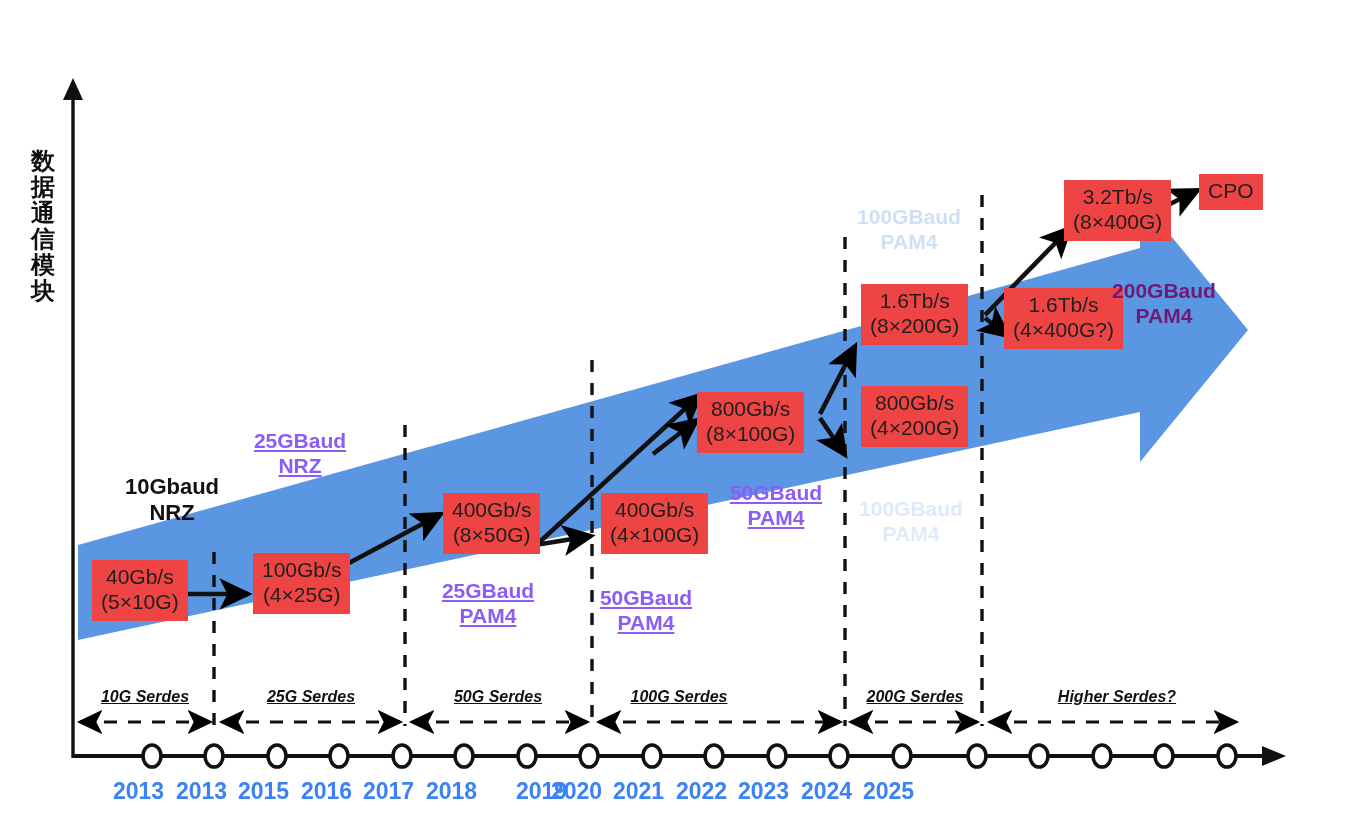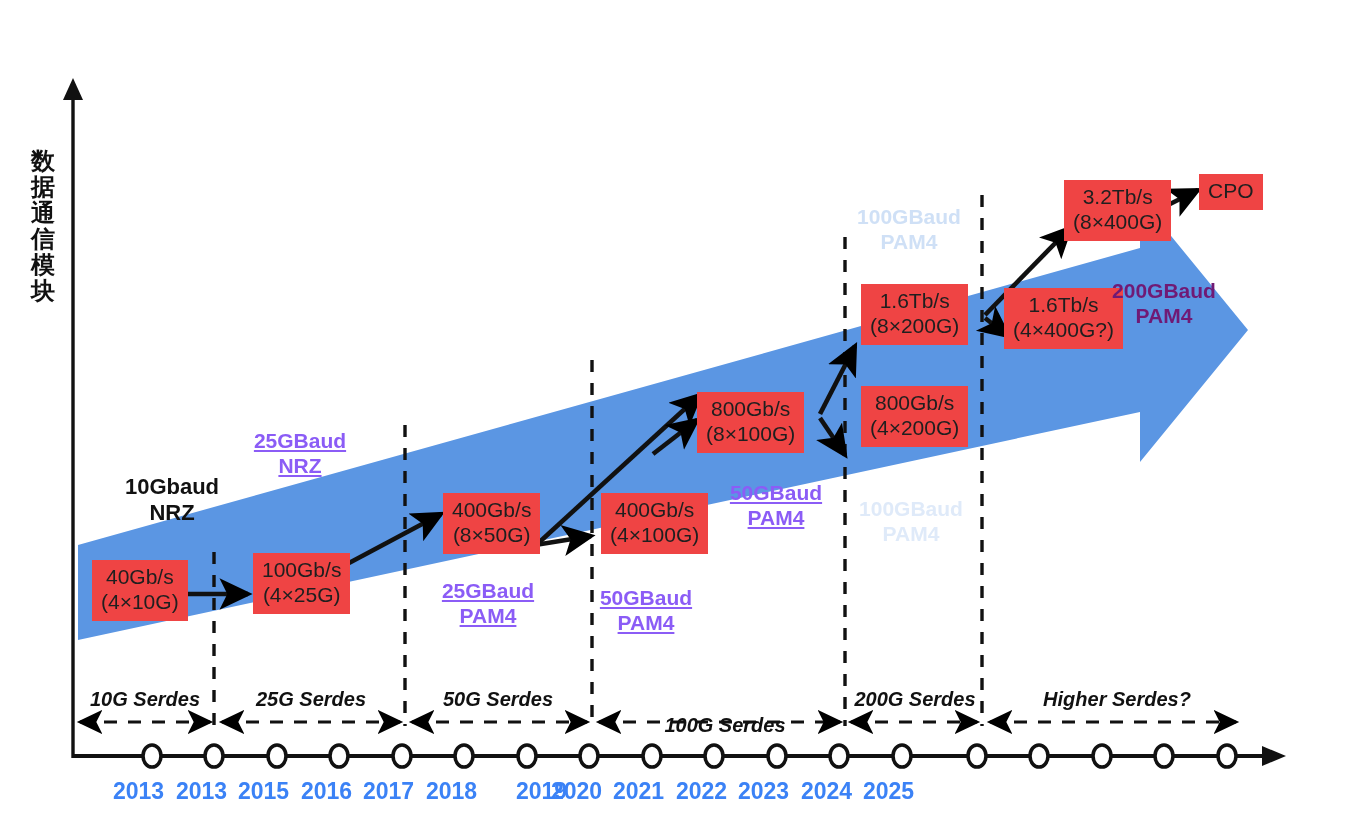--- a/index.html
+++ b/index.html
@@ -32,22 +32,22 @@
     position:absolute;font-size:21px;font-weight:bold;line-height:1.2;
     text-align:center;white-space:nowrap;
   }
   .baud.blue{color:#8b5cf6;text-decoration:underline;}
   .baud.pale{color:#cfe0f6;}
   .baud.palest{color:#dfeaf9;}
   .baud.dark{color:#111;font-size:22px;}
   .baud.onarrow{color:#701a75;}
 
   .serdes{
-    position:absolute;font-size:20px;font-weight:bold;font-style:italic;
-    color:#111;white-space:nowrap;text-align:center;
+    position:absolute;font-size:16px;font-weight:bold;font-style:italic;
+    color:#111;white-space:nowrap;text-align:center;text-decoration:underline;
   }
 
   .yearlbl{
     position:absolute;top:778px;font-size:23px;font-weight:bold;color:#3b82f6;
     width:60px;
   }
 </style>
 </head>
 <body>
 
@@ -139,21 +139,21 @@
       <line x1="820" y1="418" x2="845" y2="455" marker-end="url(#ahs)"></line>
       <line x1="820" y1="414" x2="855" y2="346" marker-end="url(#ahs)"></line>
       <line x1="985" y1="318" x2="1008" y2="336" marker-end="url(#ahs)"></line>
       <line x1="985" y1="315" x2="1070" y2="228" marker-end="url(#ahs)"></line>
       <line x1="1168" y1="205" x2="1198" y2="190" marker-end="url(#ahs)"></line>
     </g>
   </svg>
 
   <div class="node" style="left:92px;top:560px;">
     <span>40Gb/s</span>
-    <span class="l2">(4×10G)</span>
+    <span class="l2">(5×10G)</span>
   </div>
 
   <div class="node" style="left:253px;top:553px;">
     <span>100Gb/s</span>
     <span class="l2">(4×25G)</span>
   </div>
 
   <div class="node" style="left:443px;top:493px;">
     <span>400Gb/s</span>
     <span class="l2">(8×50G)</span>
@@ -229,21 +229,21 @@
   </div>
 
   <div class="baud onarrow" style="left:1075px;top:278px;width:178px;">
     <span>200GBaud</span><br>
     <span>PAM4</span>
   </div>
 
   <div class="serdes" style="left:80px;top:688px;width:130px;">10G Serdes</div>
   <div class="serdes" style="left:246px;top:688px;width:130px;">25G Serdes</div>
   <div class="serdes" style="left:433px;top:688px;width:130px;">50G Serdes</div>
-  <div class="serdes" style="left:651px;top:688px;width:148px;margin-top:26px;">100G Serdes</div>
+  <div class="serdes" style="left:605px;top:688px;width:148px;">100G Serdes</div>
   <div class="serdes" style="left:845px;top:688px;width:140px;">200G Serdes</div>
   <div class="serdes" style="left:1032px;top:688px;width:170px;">Higher Serdes?</div>
 
   <div class="yearlbl" style="left:113px;">2013</div>
   <div class="yearlbl" style="left:176px;">2013</div>
   <div class="yearlbl" style="left:238px;">2015</div>
   <div class="yearlbl" style="left:301px;">2016</div>
   <div class="yearlbl" style="left:363px;">2017</div>
   <div class="yearlbl" style="left:426px;">2018</div>
   <div class="yearlbl" style="left:516px;">2019</div>

